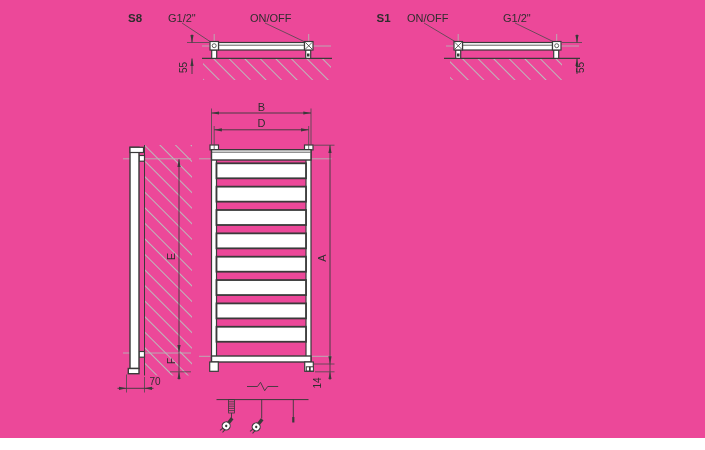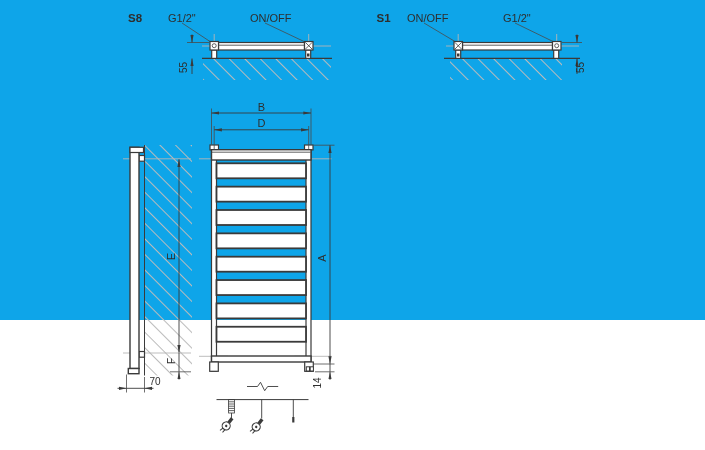--- a/index.html
+++ b/index.html
@@ -1,16 +1,16 @@
 <!DOCTYPE html>
 <html><head>
 <meta charset="utf-8">
 <style>
   html,body{margin:0;padding:0;background:#ffffff;width:705px;height:450px;overflow:hidden;}
-  #stage{position:relative;width:705px;height:320px;background:#0ea5e9;}
+  #stage{position:relative;width:705px;height:438px;background:#ec4899;}
   svg{position:absolute;left:0;top:0;}
   .lbl{font-family:"Liberation Sans",sans-serif;font-size:11px;fill:#2e2e2e;}
   .b{font-weight:bold;font-size:11.5px;}
   .num{font-size:10px;}
   .o{fill:#ffffff;stroke:#3a3a3a;stroke-width:1.4;}
   .o2{fill:#ffffff;stroke:#3a3a3a;stroke-width:1.2;}
   .rung{fill:#ffffff;stroke:#3a3a3a;stroke-width:1.8;}
   .dim{stroke:#3a3a3a;stroke-width:0.9;fill:none;}
   .ext{stroke:#4a4a4a;stroke-width:0.8;fill:none;}
   .cl{stroke:#b5b5b5;stroke-width:0.9;fill:none;}

